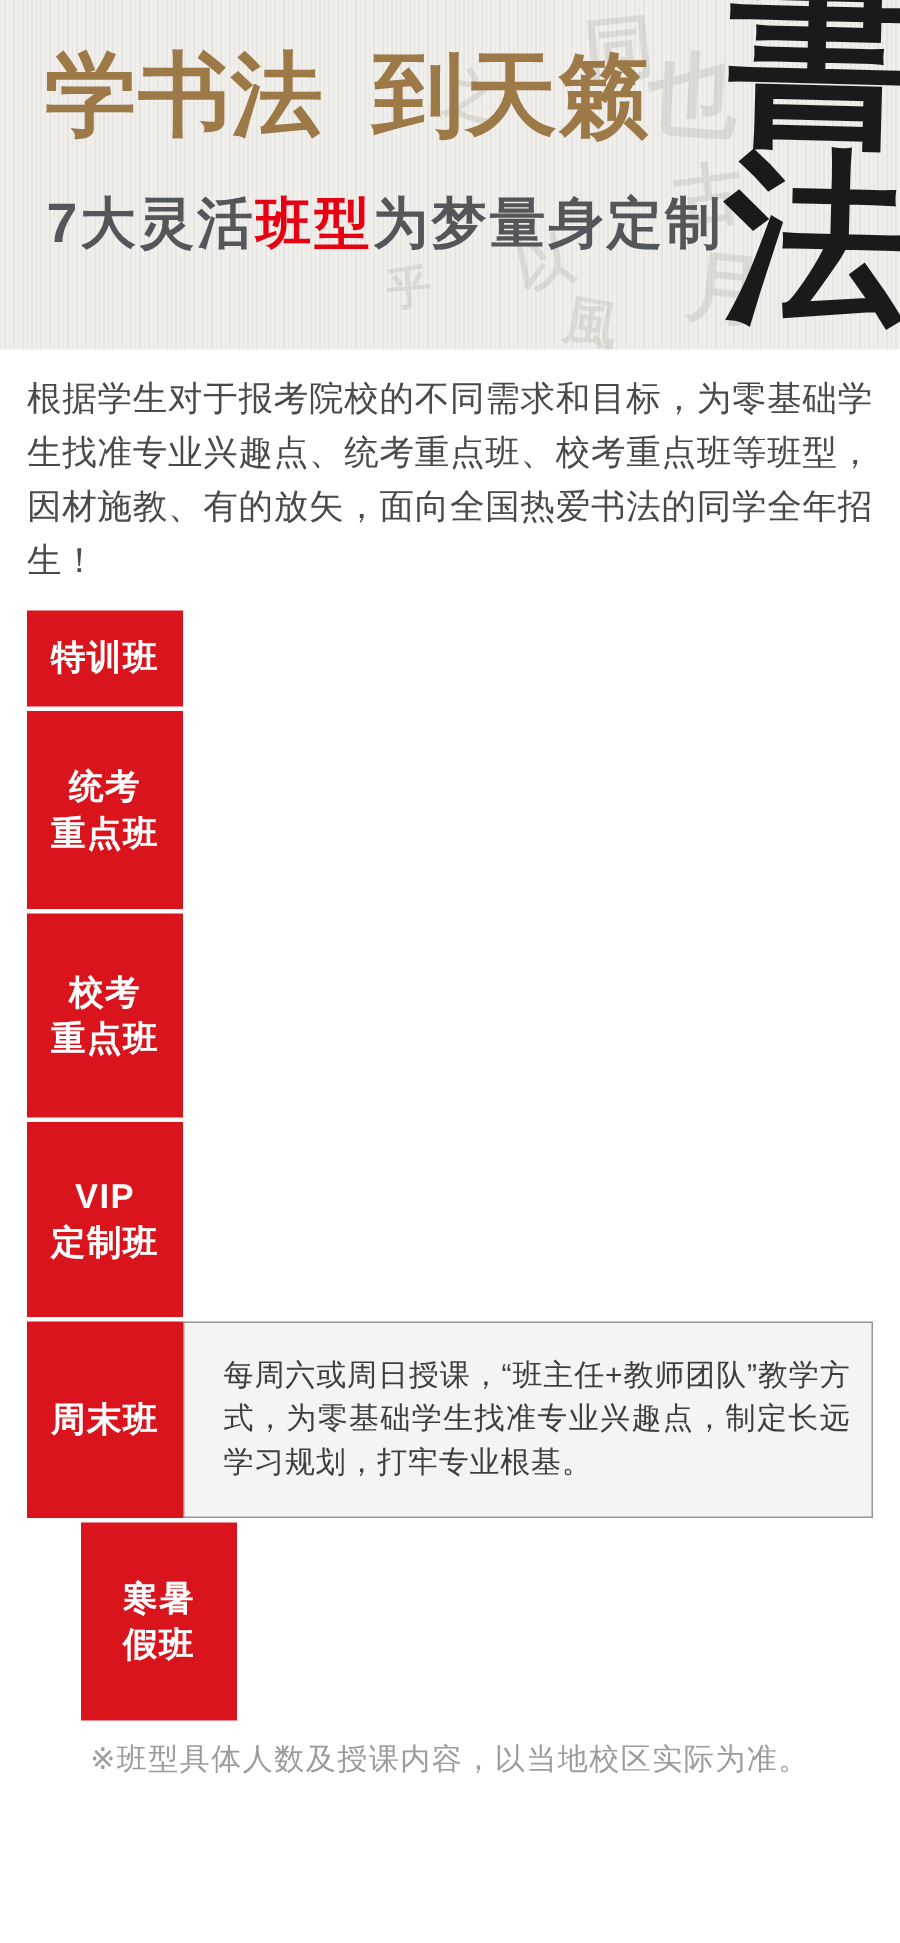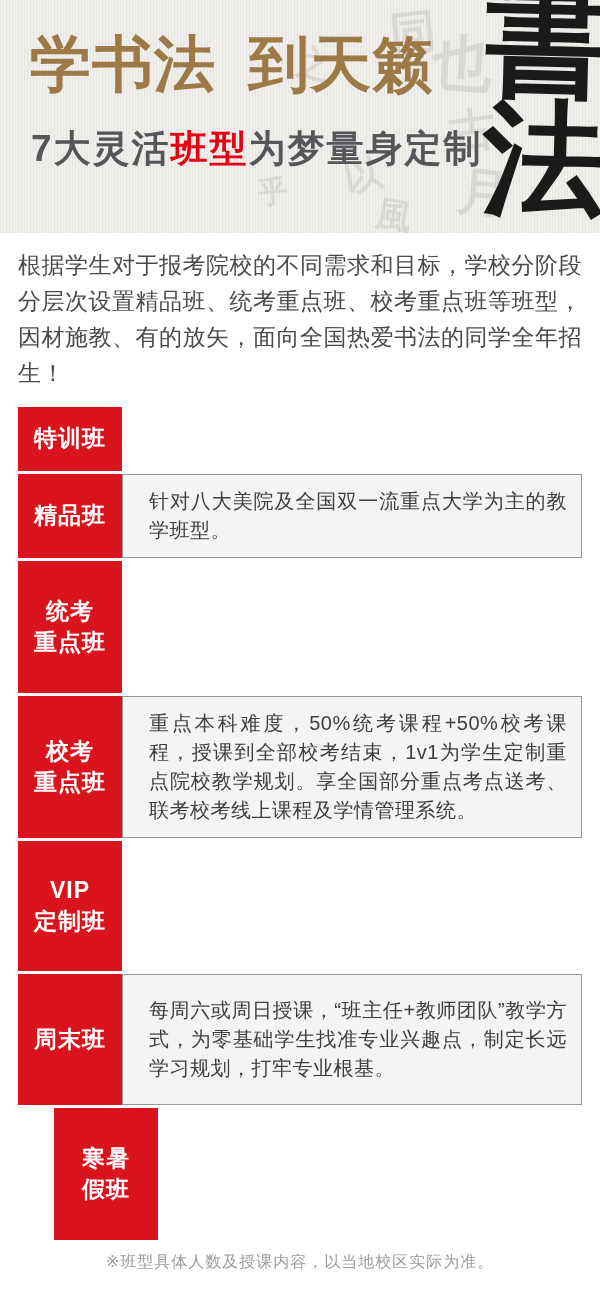--- a/index.html
+++ b/index.html
@@ -35,21 +35,21 @@
   
   .class-table{margin:16px 18px 0 18px;}
   .row{display:flex;align-items:stretch;margin-bottom:3px;}
   .label-cell{width:104px;flex-shrink:0;background:var(--red);color:#fff;
     display:flex;flex-direction:column;justify-content:center;align-items:center;
     font-size:23px;font-weight:700;line-height:1.35;letter-spacing:1px;text-align:center;}
   .desc-cell{flex:1;background:var(--cell-bg);border:1px solid var(--cell-border);
     display:flex;align-items:center;padding:12px 14px 12px 26px;
     font-size:20px;line-height:29px;letter-spacing:.5px;color:var(--text-dark);text-align:justify;}
   
-  .footnote{margin-top:12px;text-align:center;font-size:16px;letter-spacing:1px;color:var(--muted);}
+  .footnote{margin-top:12px;text-align:center;font-size:20px;letter-spacing:1px;color:var(--muted);}
 </style>
 </head>
 <body>
 
 <header class="hero">
   <div id="bgGlyphs">
       <span class="bg-glyph" style="left: 390px; top: 2px; font-size: 46px; transform: rotate(-6deg);">同</span>
       <span class="bg-glyph" style="left: 432px; top: 24px; font-size: 60px; transform: rotate(4deg);">也</span>
       <span class="bg-glyph" style="left: 450px; top: 100px; font-size: 46px; transform: rotate(-8deg);">古</span>
       <span class="bg-glyph" style="left: 458px; top: 158px; font-size: 52px; transform: rotate(6deg);">月</span>
@@ -61,50 +61,43 @@
   <h1 class="hero-title">学书法 到天籁</h1>
   <div class="hero-subtitle">
     <span>7大灵活</span><span class="hl">班型</span><span class="sfx">为梦量身定制</span>
   </div>
   <div class="ink-art" id="inkArt">
       <div>書</div>
       <div>法</div>
     </div>
 </header>
 
-<p class="intro">根据学生对于报考院校的不同需求和目标，学校分阶段分层次设置精品班、统考重点班、校考重点班等班型，因材施教、有的放矢，面向全国热爱书法的同学全年招生！</p>
+<p class="intro">根据学生对于报考院校的不同需求和目标，为零基础学生找准专业兴趣点、统考重点班、校考重点班等班型，因材施教、有的放矢，面向全国热爱书法的同学全年招生！</p>
 
 <section class="class-table" id="classTable">
 
     <div class="row" style="min-height: 64px;">
       <div class="label-cell">
         <div>特训班</div>
       </div>
     </div>
 
-    <div class="row" style="min-height: 62px;">
-      <div class="label-cell">
-        <div>精品班</div>
-      </div>
-      <div class="desc-cell">针对八大美院及全国双一流重点大学为主的教学班型。</div>
-    </div>
 
     <div class="row" style="min-height: 132px;">
       <div class="label-cell">
         <div>统考</div>
         <div>重点班</div>
       </div>
     </div>
 
     <div class="row" style="min-height: 136px;">
       <div class="label-cell">
         <div>校考</div>
         <div>重点班</div>
       </div>
-      <div class="desc-cell">重点本科难度，50%统考课程+50%校考课程，授课到全部校考结束，1v1为学生定制重点院校教学规划。享全国部分重点考点送考、联考校考线上课程及学情管理系统。</div>
     </div>
 
     <div class="row" style="min-height: 130px;">
       <div class="label-cell">
         <div>VIP</div>
         <div>定制班</div>
       </div>
     </div>
 
     <div class="row" style="min-height: 131px;">

